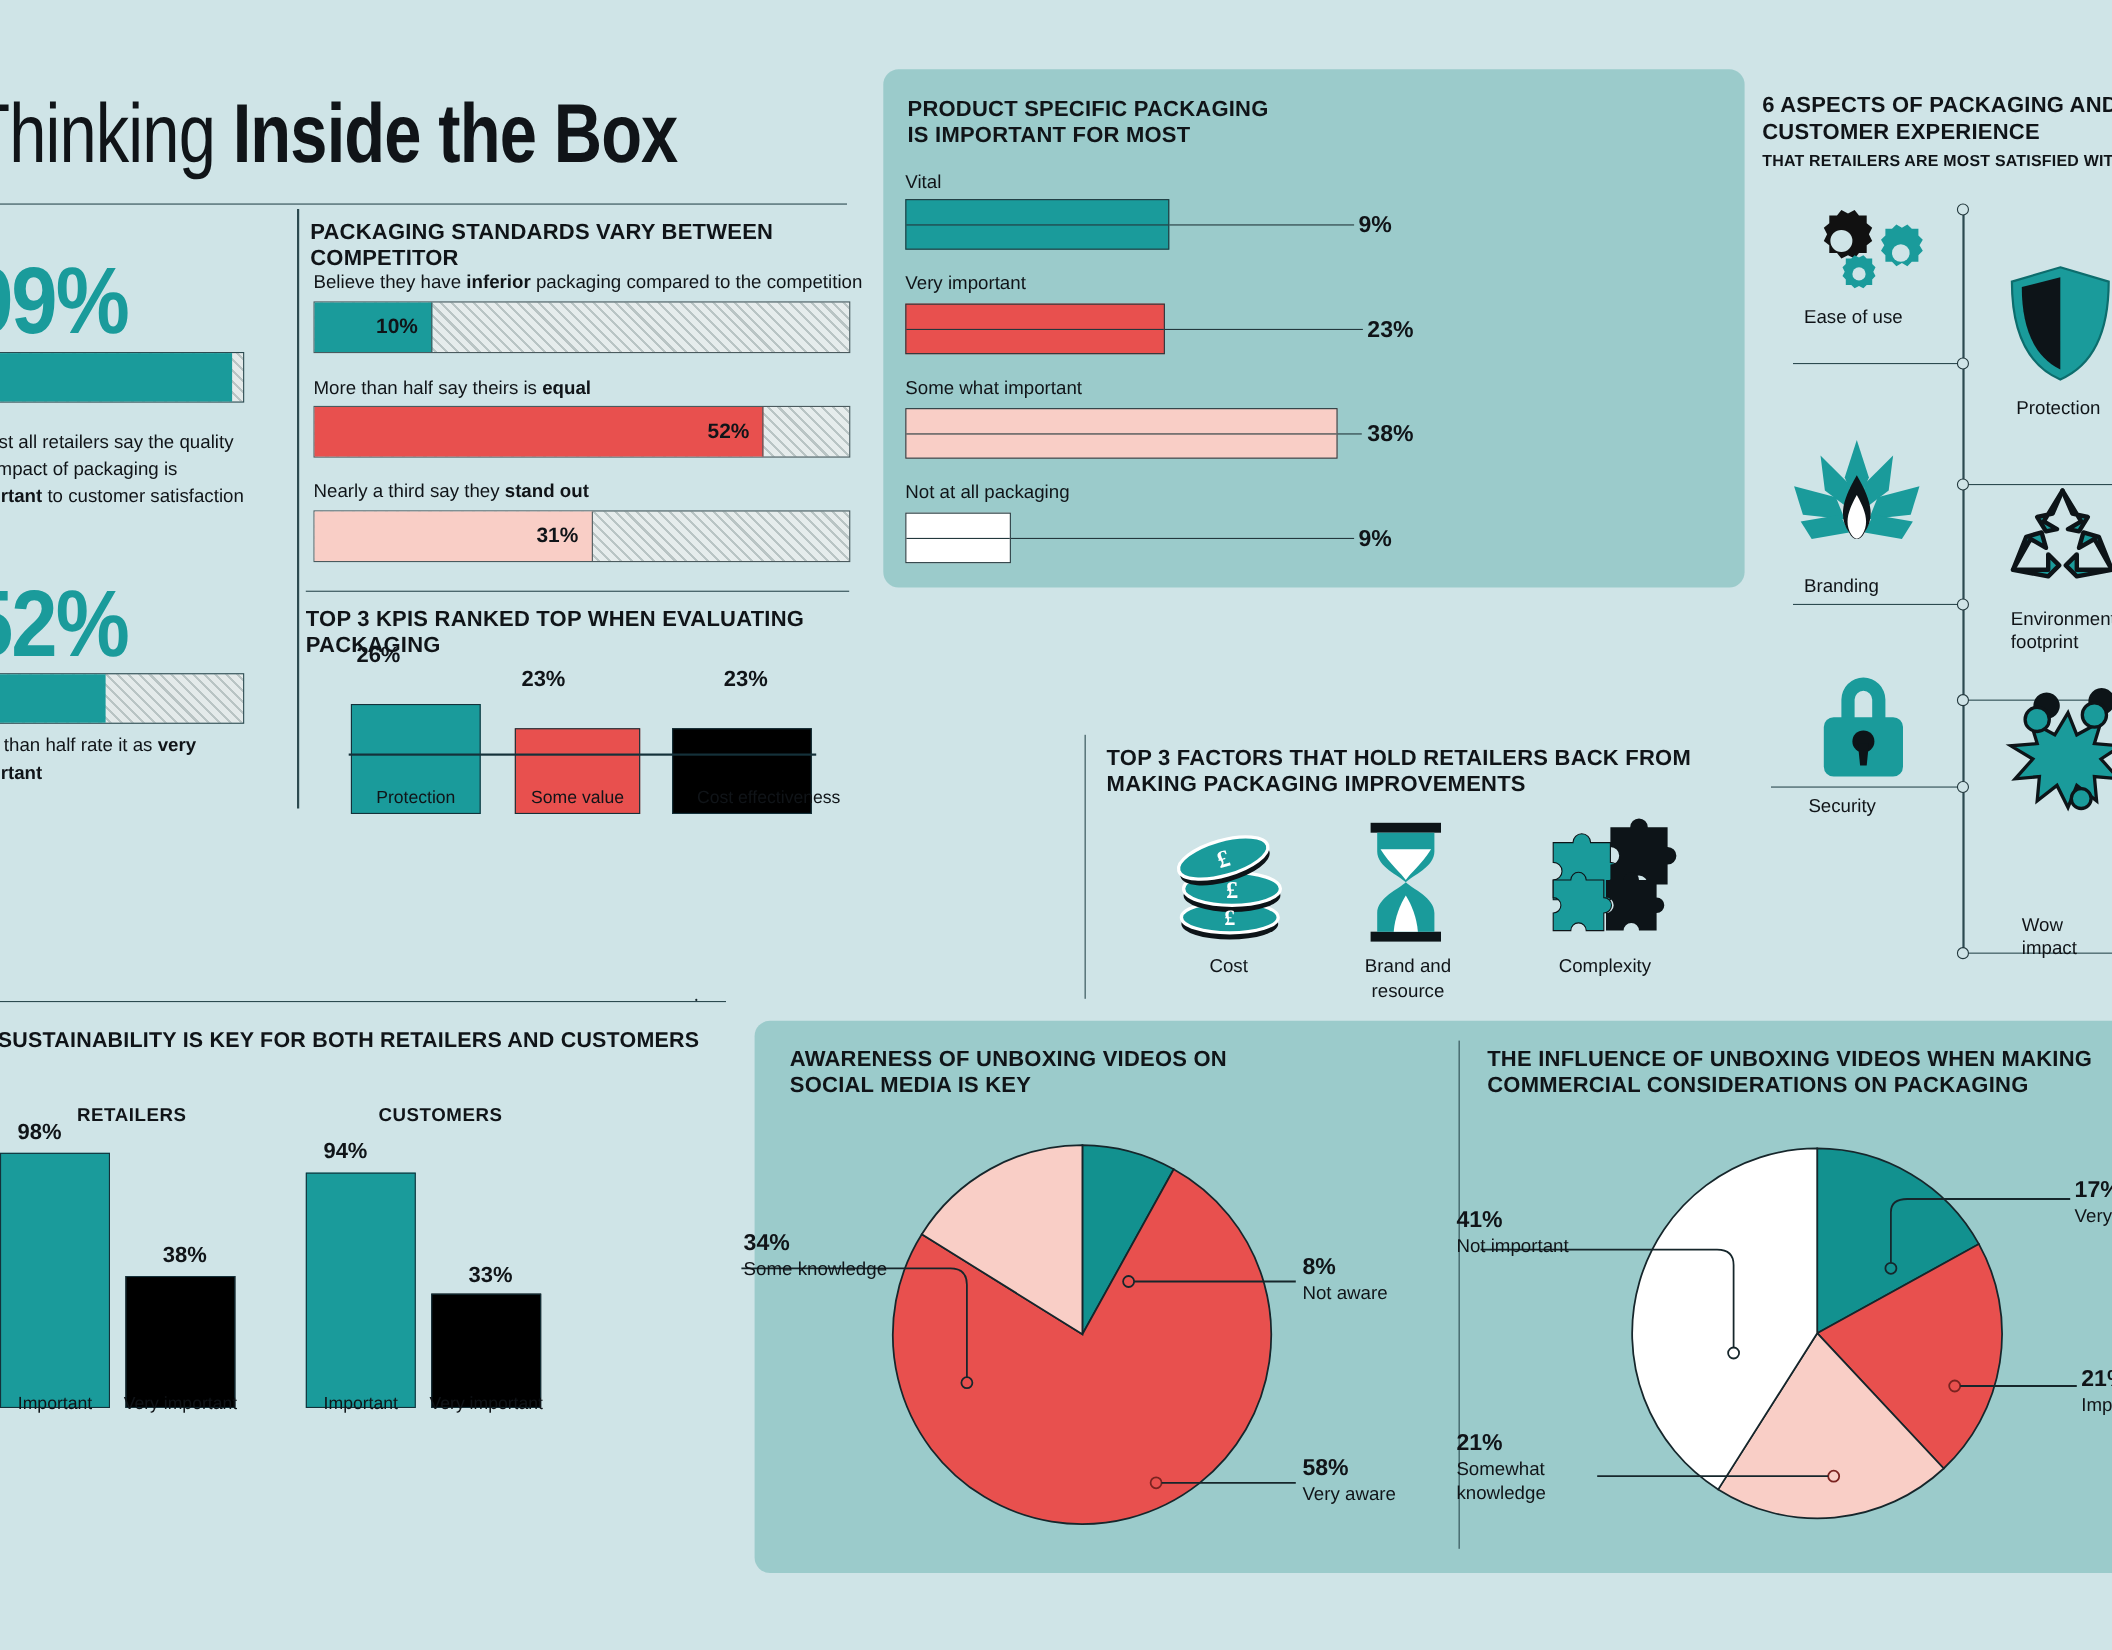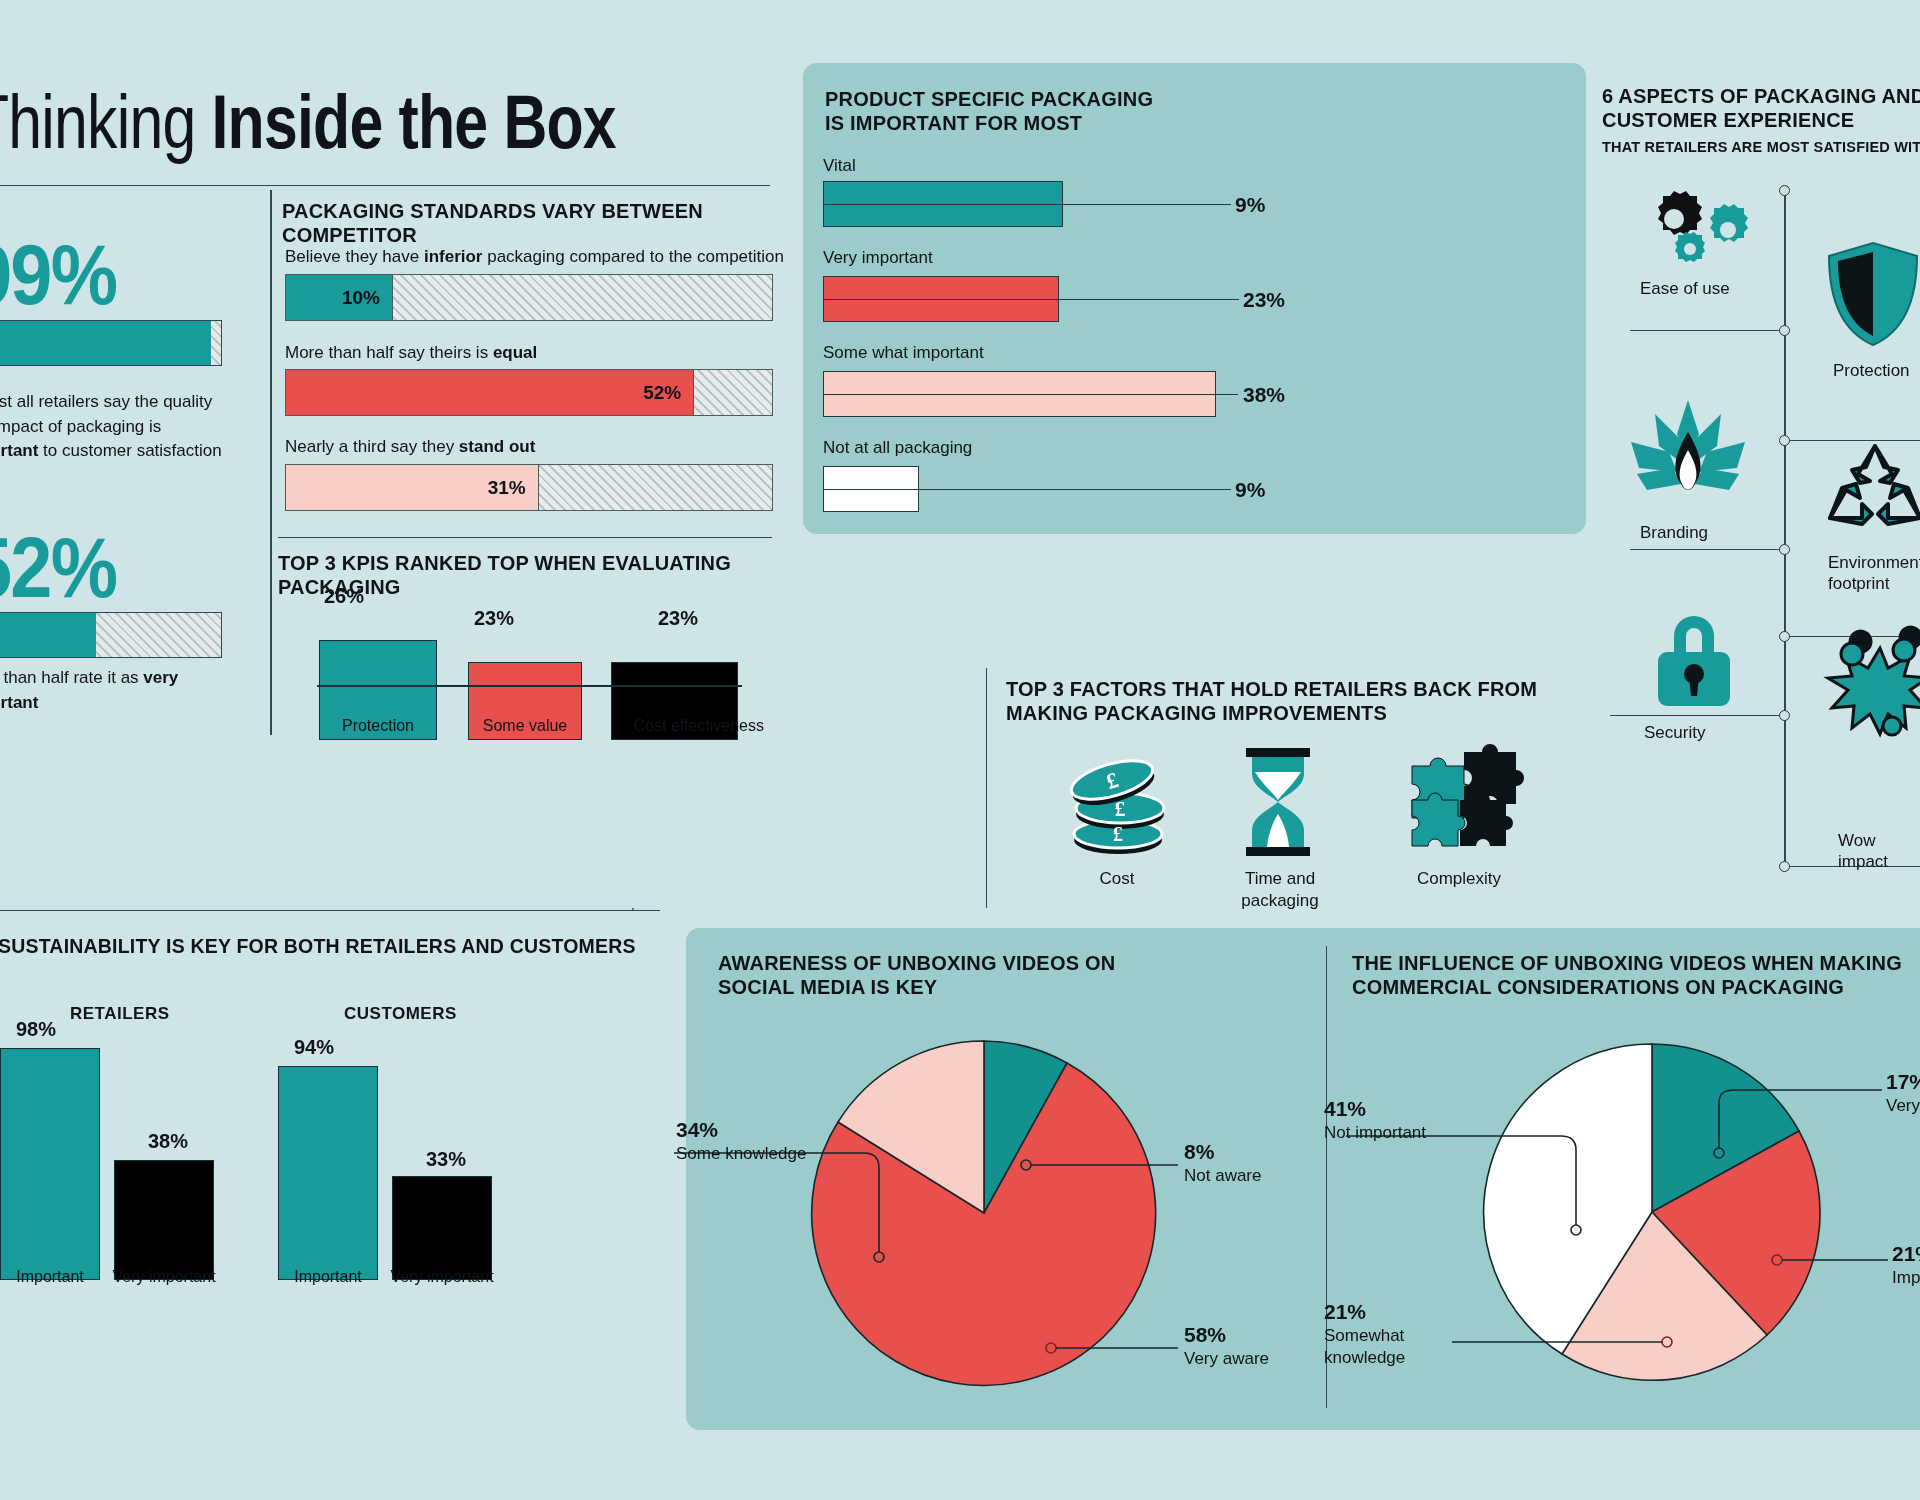--- a/index.html
+++ b/index.html
@@ -322,22 +322,22 @@
 
   <svg class="lead" style="left:1240px; top:748px;" width="76" height="108" viewBox="0 0 76 108">
     <rect x="6" y="0" width="64" height="9" fill="#0d1418"></rect>
     <rect x="6" y="99" width="64" height="9" fill="#0d1418"></rect>
     <path d="M12 9 L64 9 L64 26 C64 40 44 48 38 54 C32 48 12 40 12 26 Z" fill="#1a9b9b"></path>
     <path d="M12 99 L64 99 L64 82 C64 68 44 60 38 54 C32 60 12 68 12 82 Z" fill="#1a9b9b"></path>
     <path d="M15 24 C24 38 34 46 38 52 C42 46 52 38 61 24 Z" fill="#fff"></path>
     <path d="M27 99 L49 99 C48 86 43 74 38 66 C33 74 28 86 27 99 Z" fill="#fff"></path>
   </svg>
   <div class="fac-label" style="left:1212px; top:868px; width:136px;">
-    <span>Time and</span><br>
-    <span>packaging</span>
+    <span>Brand and</span><br>
+    <span>resource</span>
   </div>
 
   <svg class="lead" style="left:1400px; top:744px;" width="118" height="112" viewBox="0 0 118 112">
     <g fill="#1a9b9b" stroke="#0d1418" stroke-width="1">
       <path d="M12 22 h18 a8 8 0 1 1 16 0 h18 v18 a8 8 0 1 1 0 16 v18 H46 a8 8 0 1 0 -16 0 H12 V56 a8 8 0 1 0 0-16 Z"></path>
     </g>
     <g fill="#0d1418">
       <path d="M64 8 h18 a8 8 0 1 1 16 0 h18 v18 a8 8 0 1 1 0 16 v18 H98 a8 8 0 1 0 -16 0 H64 V42 a8 8 0 1 0 0-16 Z"></path>
     </g>
     <g fill="#0d1418">

